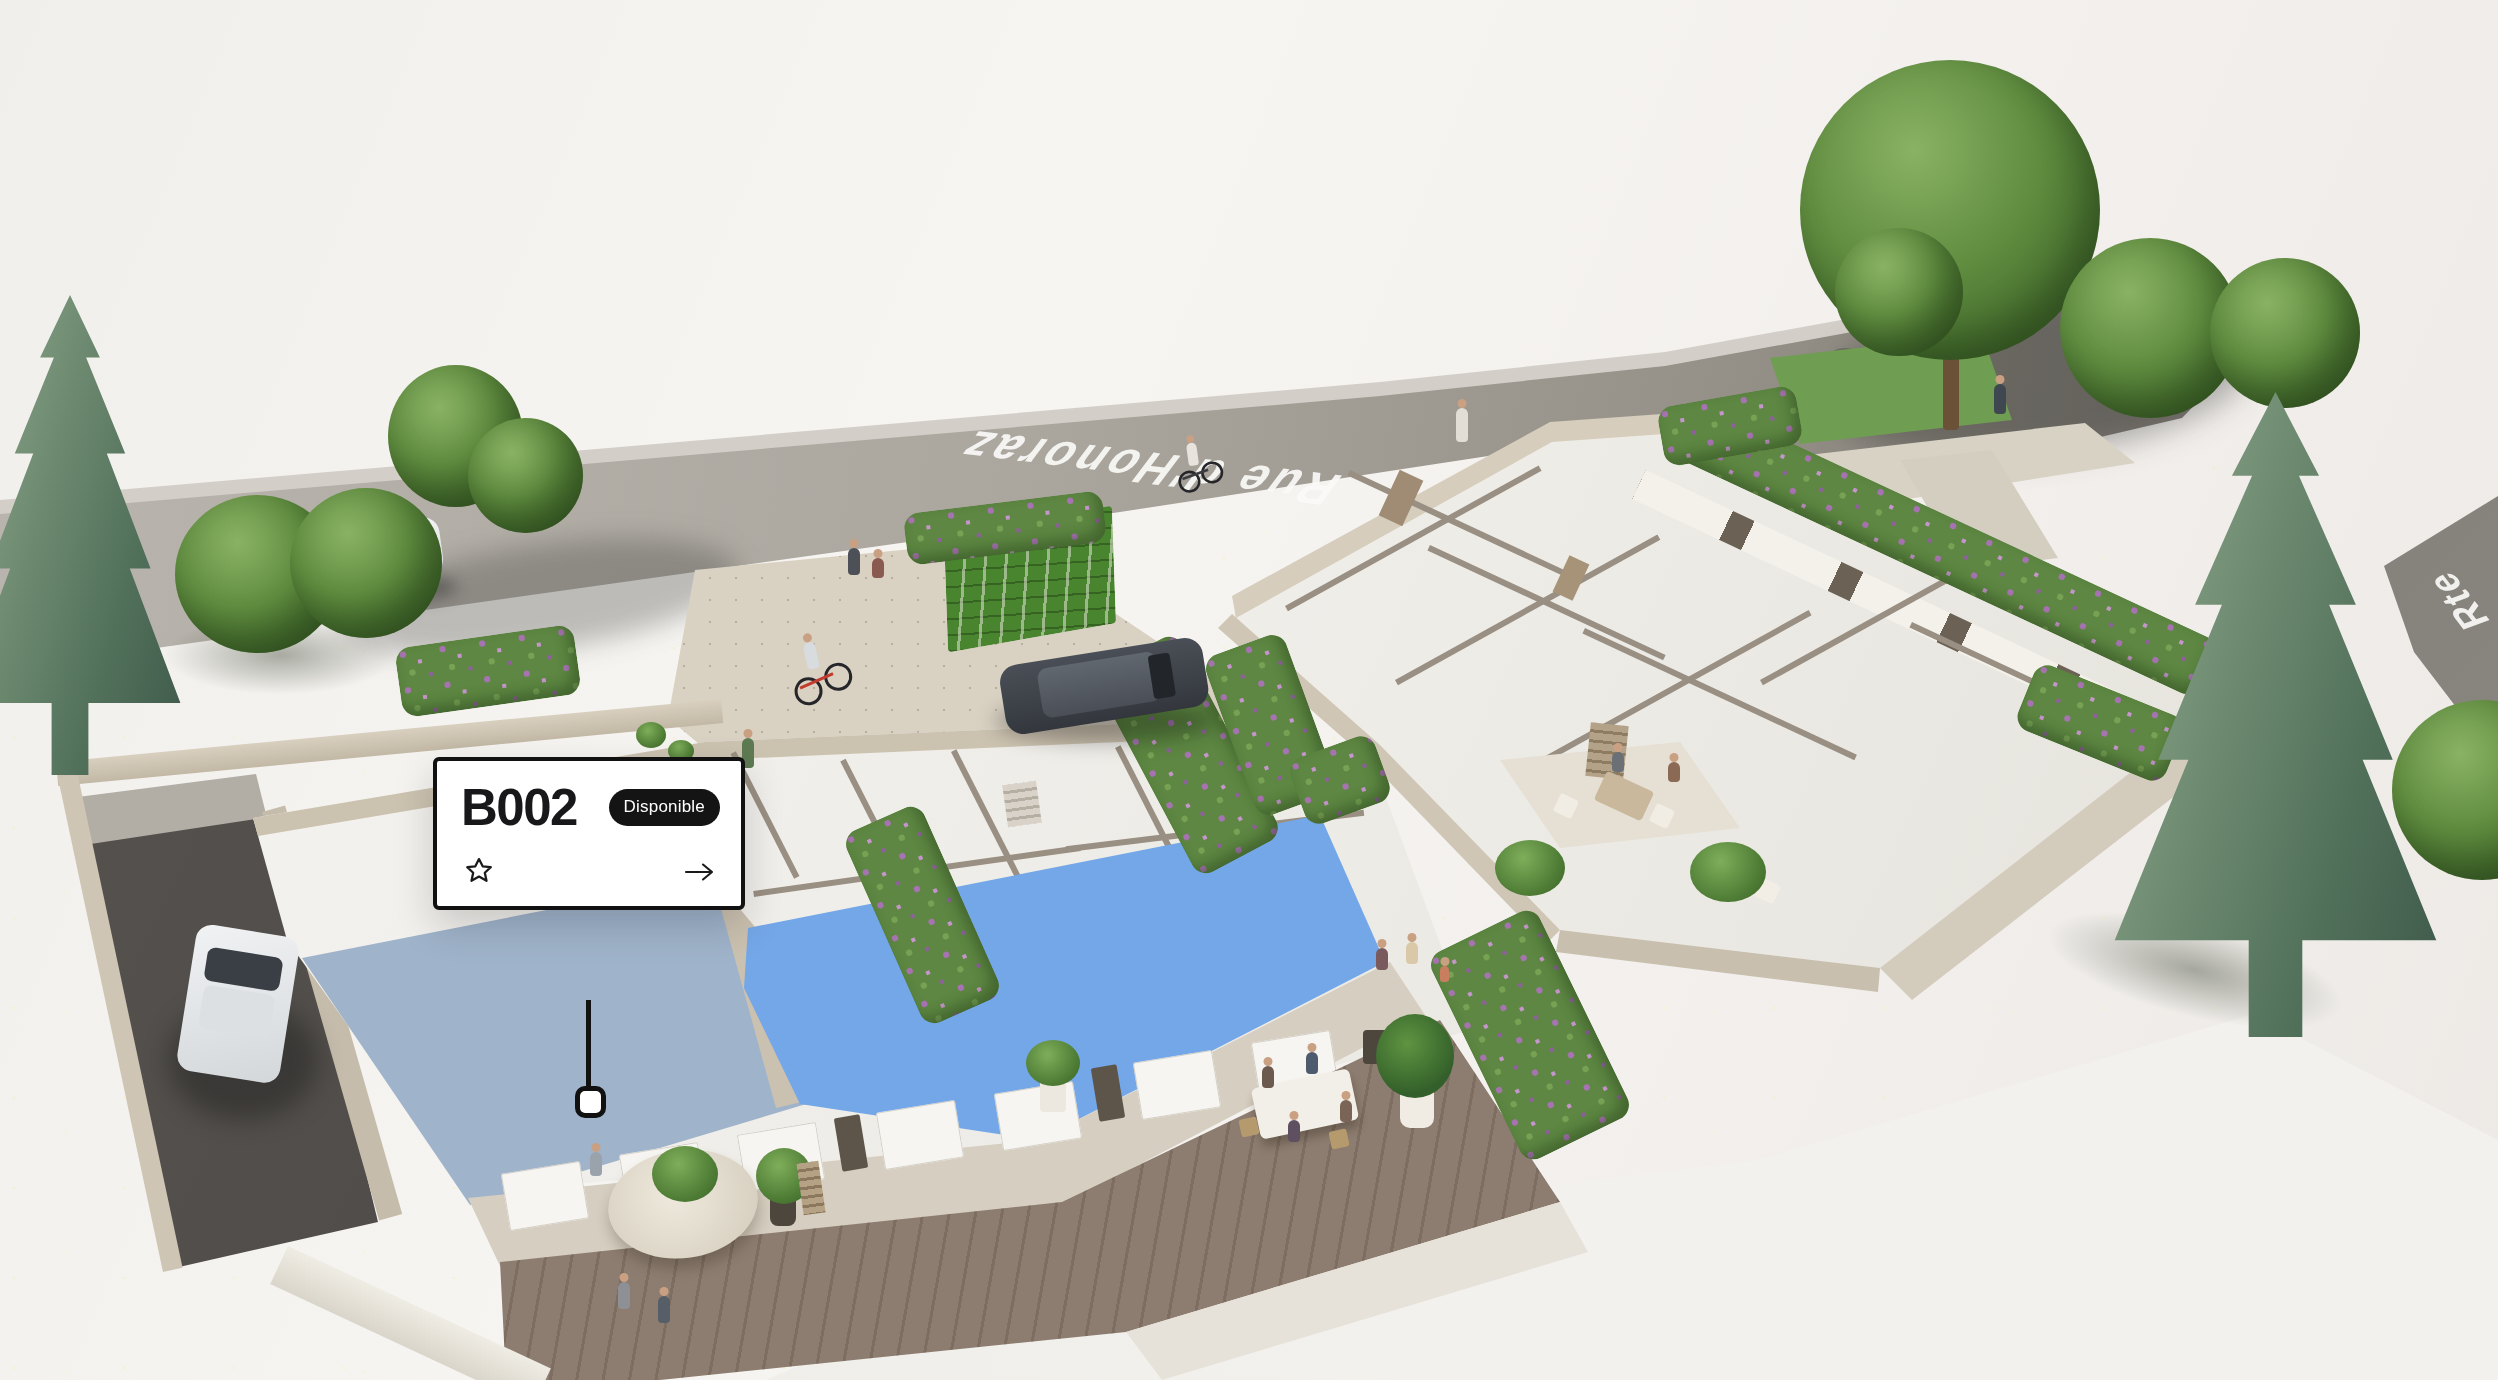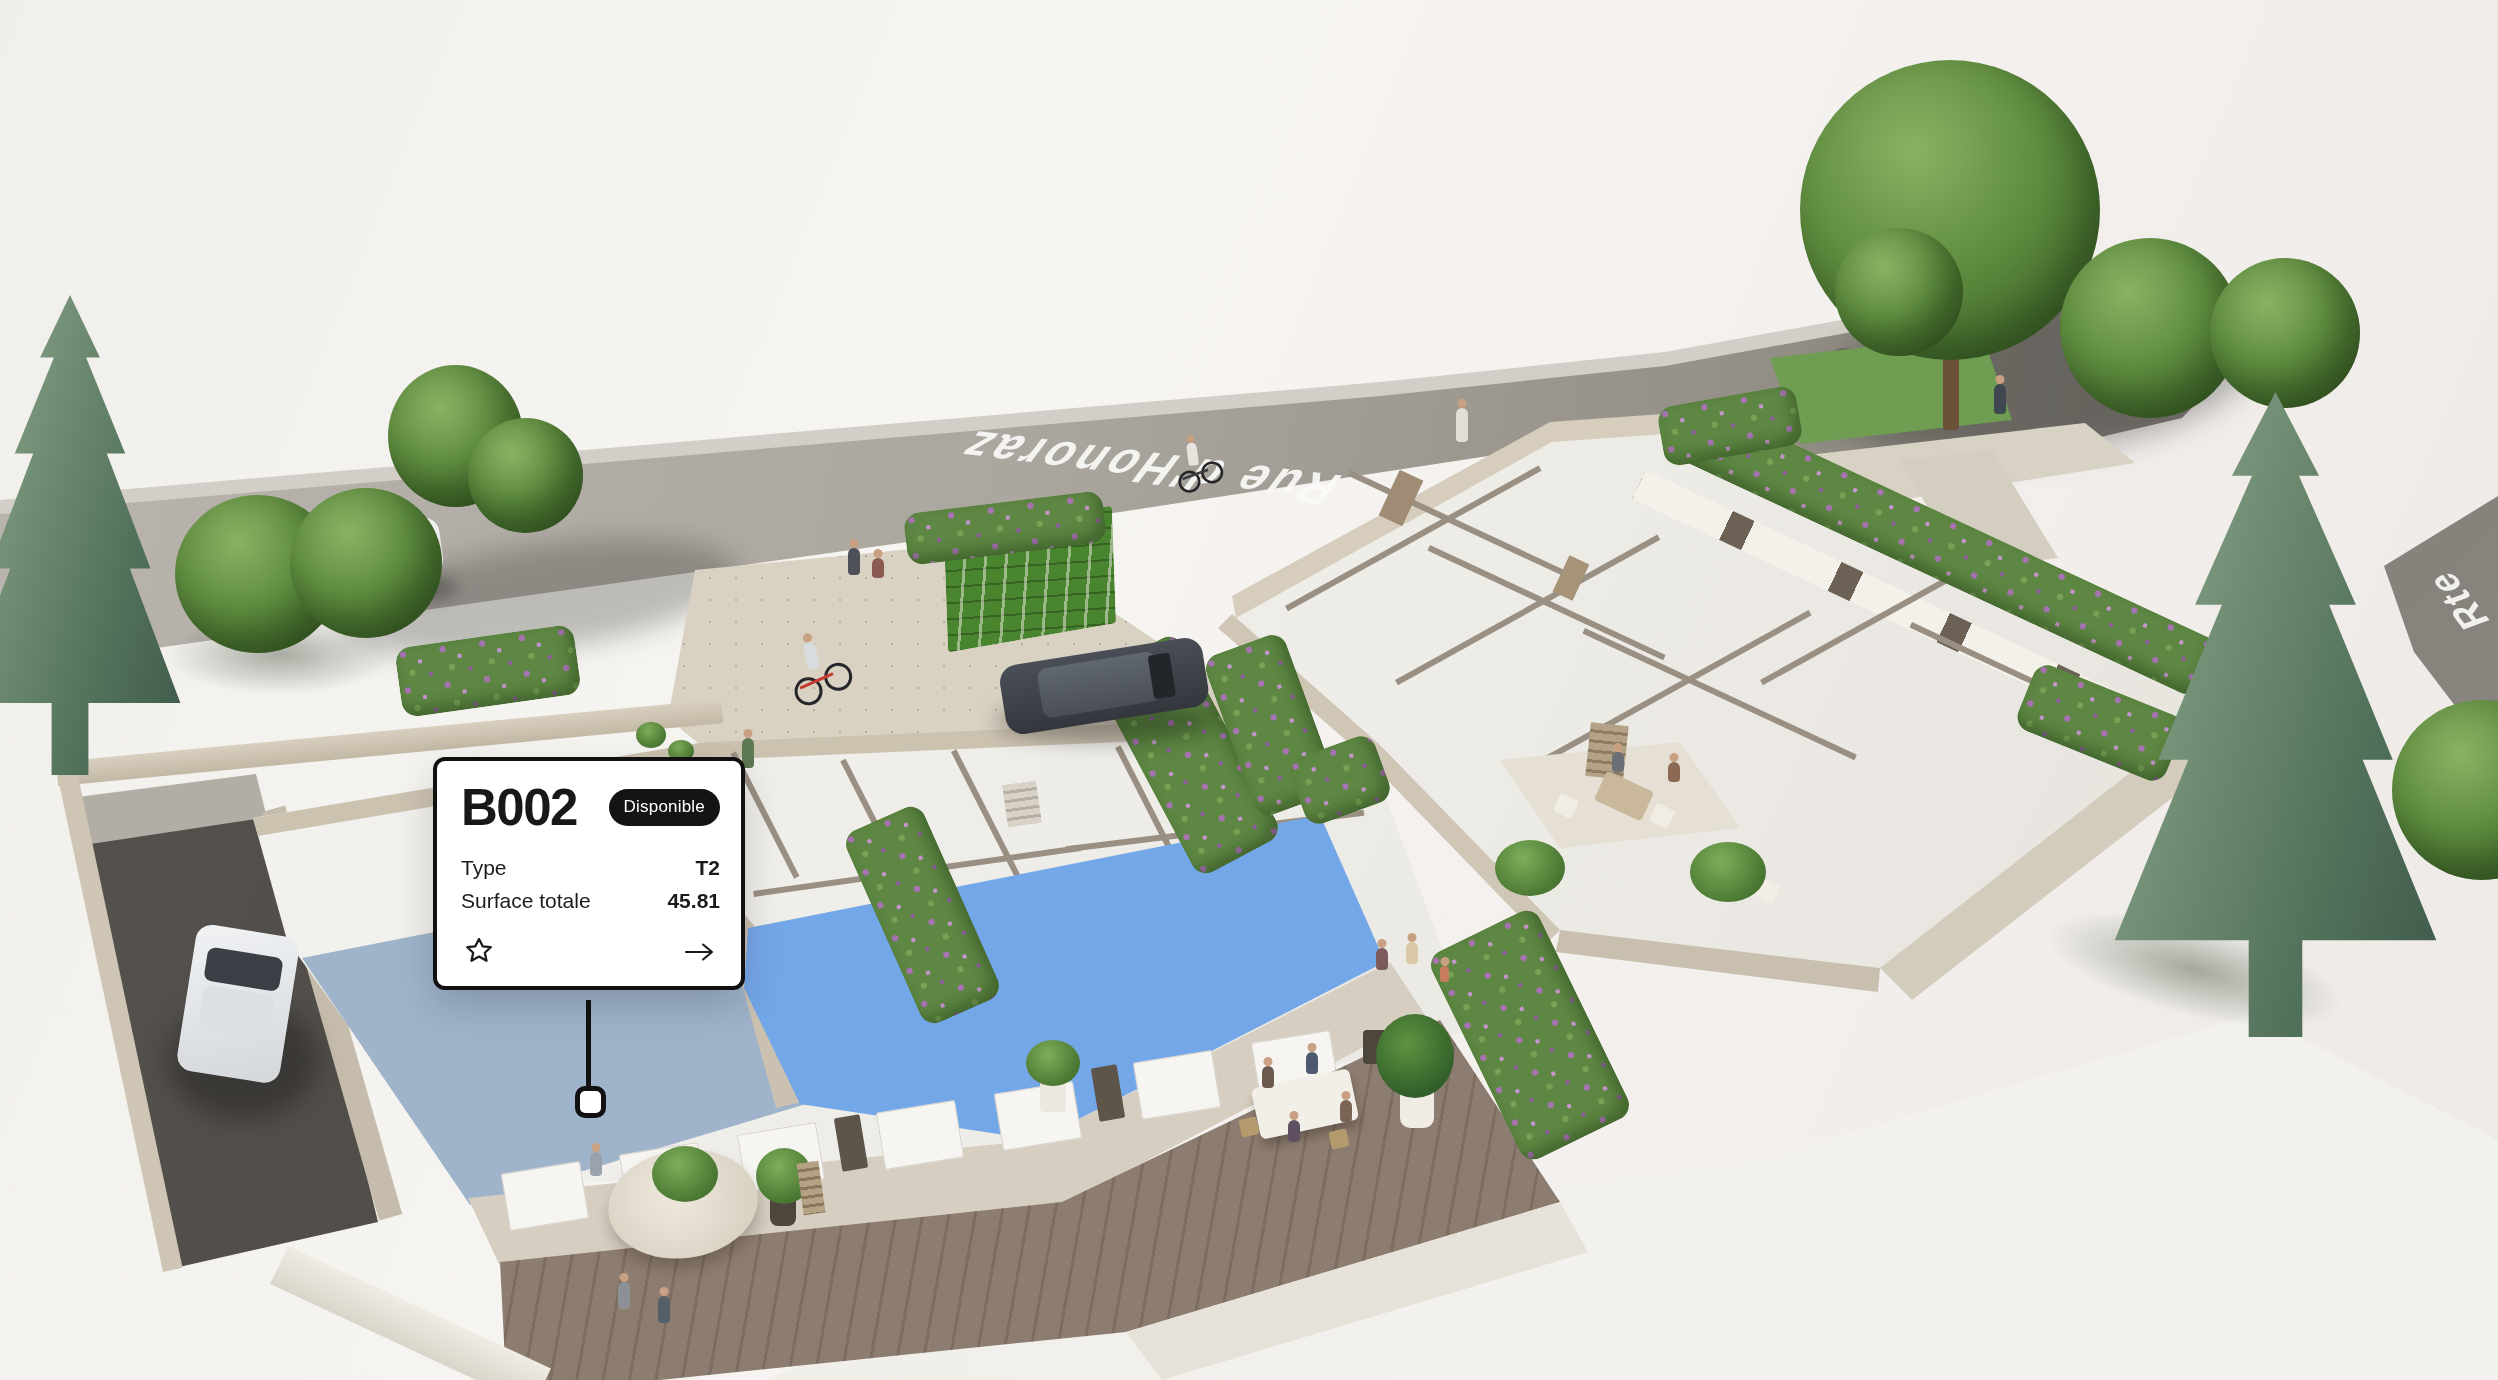--- a/index.html
+++ b/index.html
@@ -28,21 +28,21 @@
   .person::after{content:"";position:absolute;left:50%;top:-9px;transform:translateX(-50%);
     width:9px;height:9px;border-radius:50%;background:#caa083;}
   .wheel{position:absolute;border:3px solid #26262a;border-radius:50%;background:transparent;}
   .innerline{position:absolute;background:#998f82;}
   .panel{position:absolute;background:#f7f5f1;border-radius:2px;box-shadow:inset 0 0 0 1px rgba(120,110,95,.28);}
   .slot{position:absolute;background:#5d554a;border-radius:2px;}
   .street-text{position:absolute;white-space:nowrap;font-weight:700;color:rgba(250,250,247,.92);}
 
   
   #unit-card{position:absolute;left:433px;top:757px;width:312px;box-sizing:border-box;
-    background:#fff;border:4px solid #111;border-radius:12px;padding:21px 21px 17px 24px;
+    background:#fff;border:4px solid #111;border-radius:6px;padding:21px 21px 17px 24px;
     box-shadow:0 16px 38px rgba(20,20,26,.18);z-index:60;}
   .card-head{display:flex;justify-content:space-between;align-items:center;}
   .card-title{font-size:51px;line-height:1;font-weight:800;letter-spacing:-1.5px;color:#18181a;}
   .badge{flex-shrink:0;margin-left:10px;background:var(--badge-bg,#141414);color:var(--badge-text,#fff);
     font-size:17px;font-weight:500;padding:8px 15px 9px;border-radius:999px;letter-spacing:.2px;}
   .card-rows{margin-top:23px;display:grid;gap:9px;}
   .spec-row{display:flex;justify-content:space-between;align-items:baseline;font-size:21px;color:#1b1b1e;}
   .spec-row .lbl{font-weight:400;}
   .spec-row .val{font-weight:700;}
   .card-foot{margin-top:22px;display:flex;justify-content:space-between;align-items:center;padding:0 3px 0 1px;}
@@ -250,30 +250,20 @@
   <div class="tree" style="left:2392px;top:700px;width:180px;height:180px;"></div>
 
   <div id="connector"></div>
   <div id="map-marker"></div>
 
   <div id="unit-card">
     <div class="card-head">
       <div class="card-title">B002</div>
       <div class="badge">Disponible</div>
     </div>
-    <div class="card-rows">
-      <div class="spec-row">
-        <span class="lbl">Type</span>
-        <span class="val">T2</span>
-      </div>
-      <div class="spec-row">
-        <span class="lbl">Surface totale</span>
-        <span class="val">45.81</span>
-      </div>
-    </div>
     <div class="card-foot">
       <button class="iconbtn">
         <svg width="34" height="34" viewBox="0 0 24 24" fill="none" stroke="#1a1a1a" stroke-width="1.6" stroke-linejoin="round" stroke-linecap="round">
           <path d="M12 2.9 L14.6 8 L20.3 8.6 L16.1 12.5 L17.3 18.2 L12 15.2 L6.7 18.2 L7.9 12.5 L3.7 8.6 L9.4 8 Z"></path>
         </svg>
       </button>
       <button class="iconbtn">
         <svg width="34" height="24" viewBox="0 0 34 24" fill="none" stroke="#1a1a1a" stroke-width="2.1" stroke-linecap="round" stroke-linejoin="round">
           <path d="M3 12 H29 M20 4.5 L29 12 L20 19.5"></path>
         </svg>

